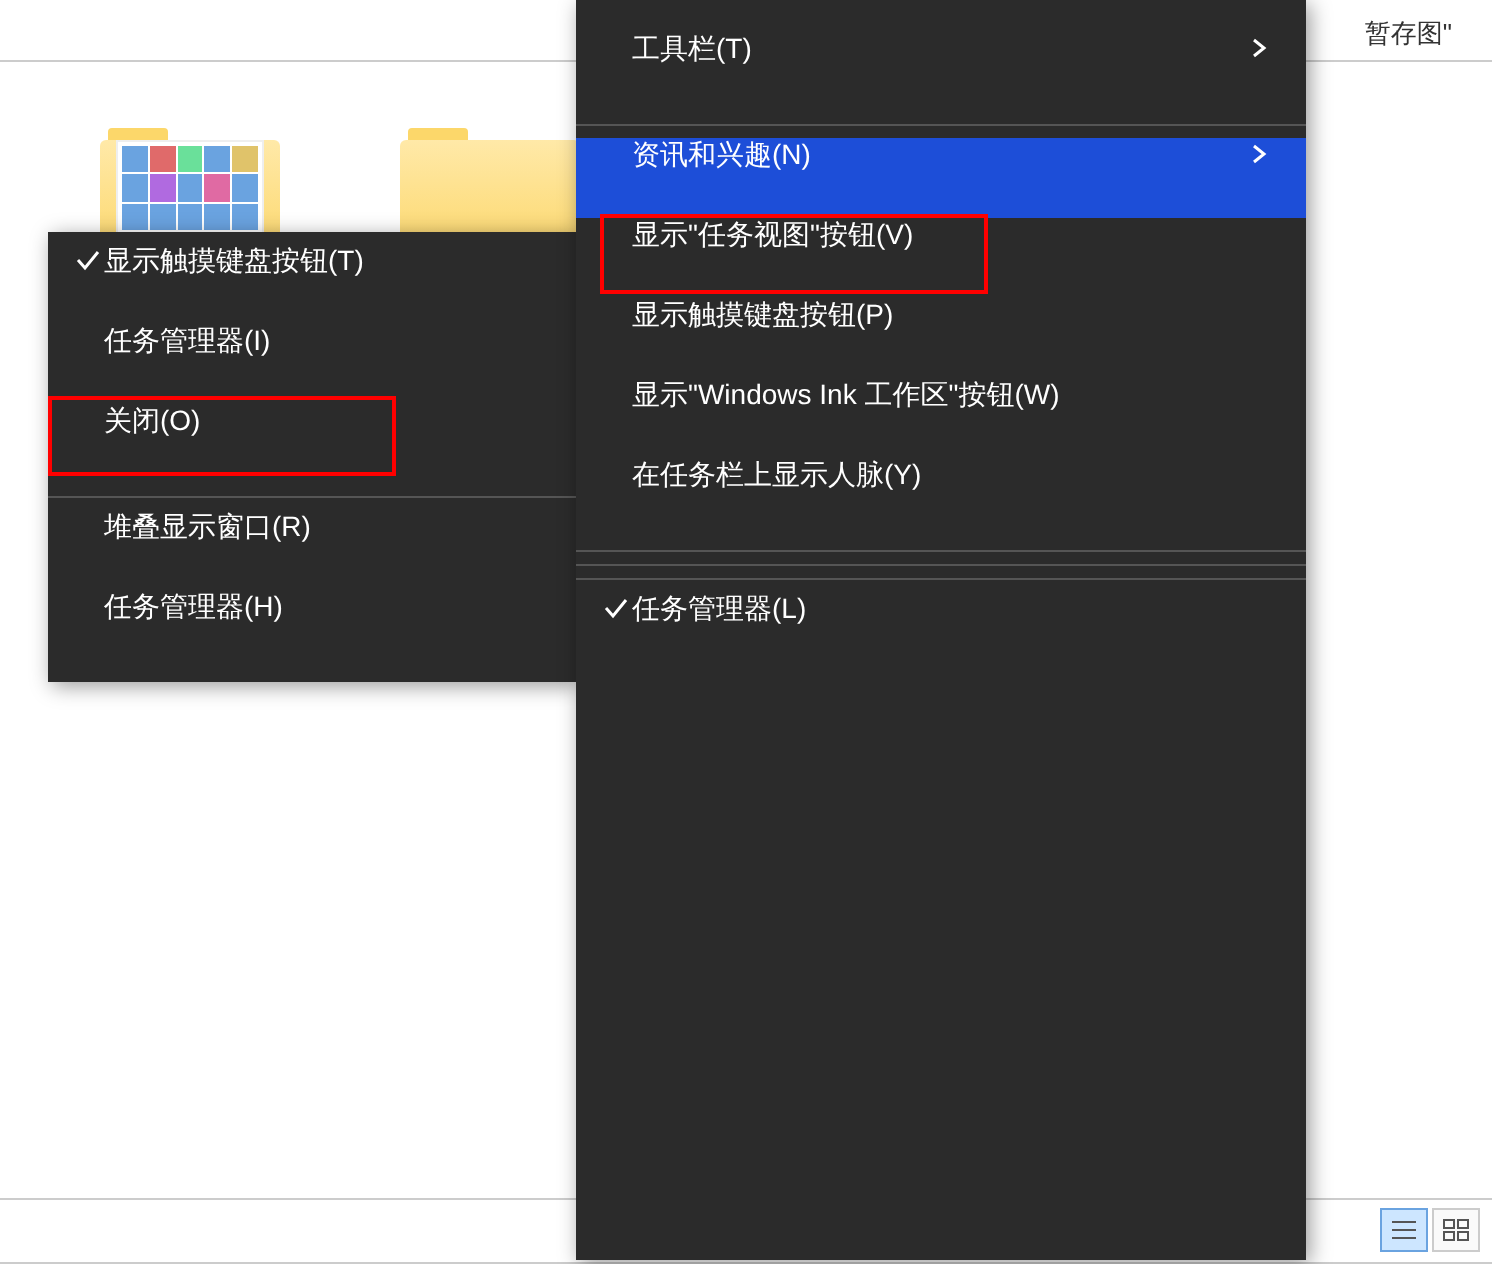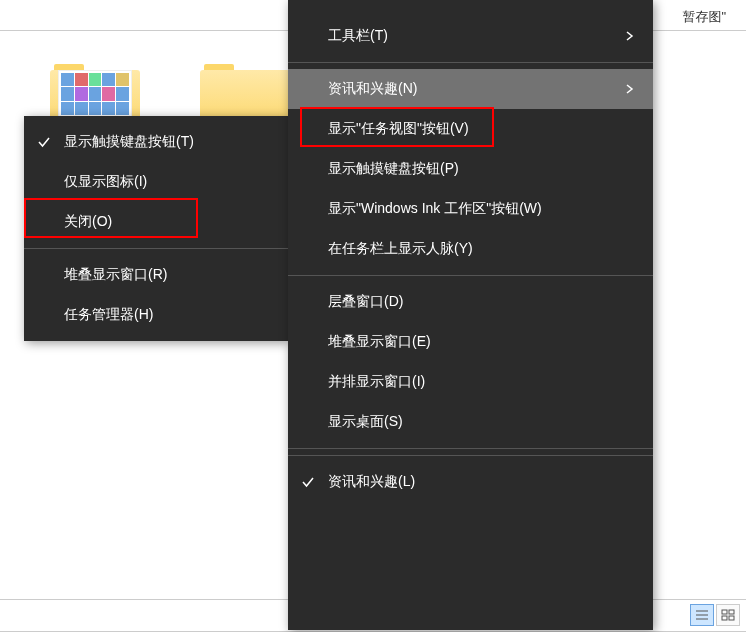--- a/index.html
+++ b/index.html
@@ -92,28 +92,27 @@
     }
     .mainmenu {
       top: 0;
       left: 288px;
       width: 365px;
       bottom: 2px;
       padding-top: 16px;
     }
     .menu-item {
       display: flex;
-      align-items: center;
       height: 40px;
-      padding: 0 16px 0 40px;
+      padding: 0 16px 0 28px;
       position: relative;
       cursor: default;
     }
     .menu-item.hover {
-      background: #737373;
+      background: #1d4ed8;
     }
     .menu-item .label {
       flex: 1;
       font-size: 14px;
       color: #fff;
     }
     .menu-sep {
       height: 1px;
       background: #555;
       margin: 6px 0;
@@ -225,21 +224,21 @@
   <div id="sub-group1">
       <div class="menu-item">
         <span class="check">
           <svg width="14" height="14" viewBox="0 0 14 14">
             <polyline points="2,7 5.5,11 12,3"></polyline>
           </svg>
         </span>
         <span class="label">显示触摸键盘按钮(T)</span>
       </div>
       <div class="menu-item">
-        <span class="label">仅显示图标(I)</span>
+        <span class="label">任务管理器(I)</span>
       </div>
       <div class="menu-item">
         <span class="label">关闭(O)</span>
       </div>
     </div>
   <div class="menu-sep"></div>
   <div id="sub-group2">
       <div class="menu-item">
         <span class="label">堆叠显示窗口(R)</span>
       </div>
@@ -277,42 +276,28 @@
         <span class="label">显示触摸键盘按钮(P)</span>
       </div>
       <div class="menu-item">
         <span class="label">显示"Windows Ink 工作区"按钮(W)</span>
       </div>
       <div class="menu-item">
         <span class="label">在任务栏上显示人脉(Y)</span>
       </div>
     </div>
   <div class="menu-sep"></div>
-  <div id="main-g3">
-      <div class="menu-item">
-        <span class="label">层叠窗口(D)</span>
-      </div>
-      <div class="menu-item">
-        <span class="label">堆叠显示窗口(E)</span>
-      </div>
-      <div class="menu-item">
-        <span class="label">并排显示窗口(I)</span>
-      </div>
-      <div class="menu-item">
-        <span class="label">显示桌面(S)</span>
-      </div>
-    </div>
   <div class="menu-sep"></div>
   <div class="menu-sep"></div>
   <div id="main-g5">
       <div class="menu-item">
         <span class="check">
           <svg width="14" height="14" viewBox="0 0 14 14">
             <polyline points="2,7 5.5,11 12,3"></polyline>
           </svg>
         </span>
-        <span class="label">资讯和兴趣(L)</span>
+        <span class="label">任务管理器(L)</span>
       </div>
     </div>
 </div>
 
 <div class="red-box rb1"></div>
 <div class="red-box rb2"></div>
 
 </body></html>

